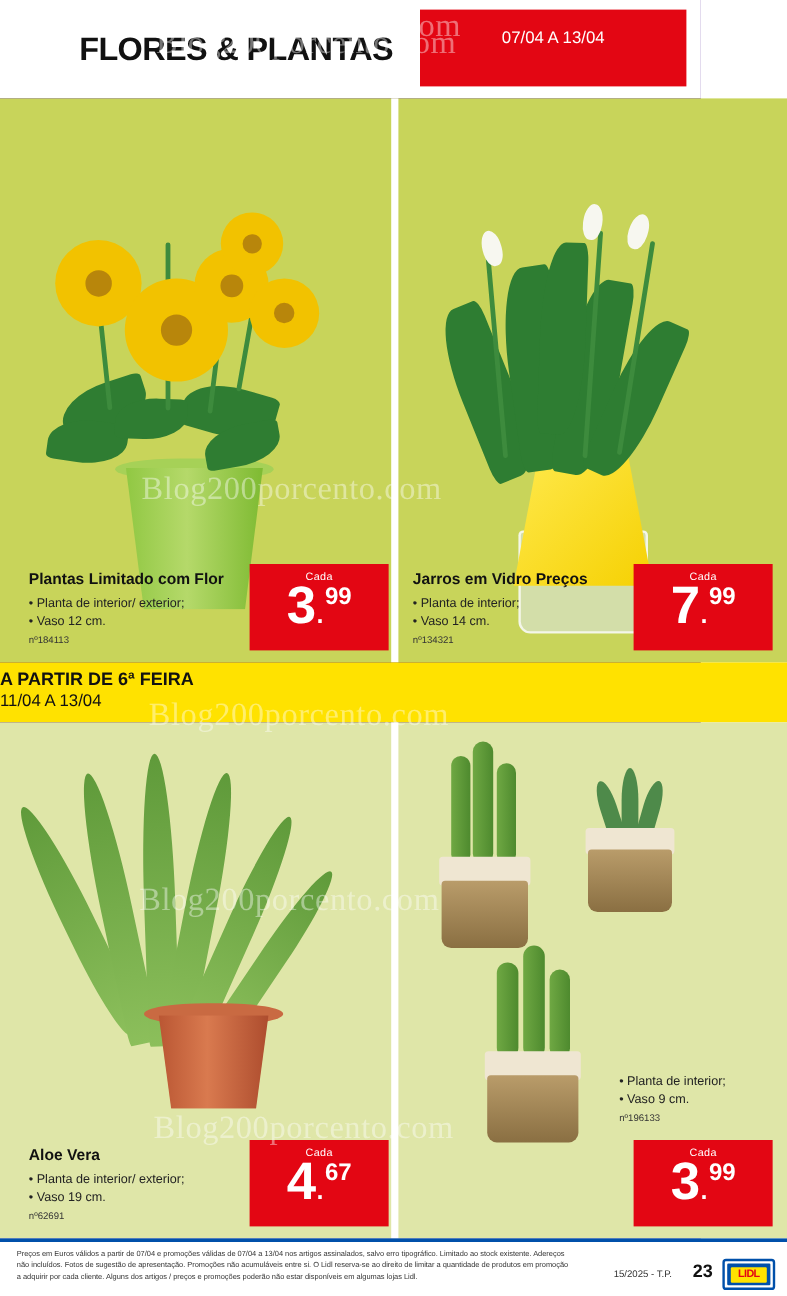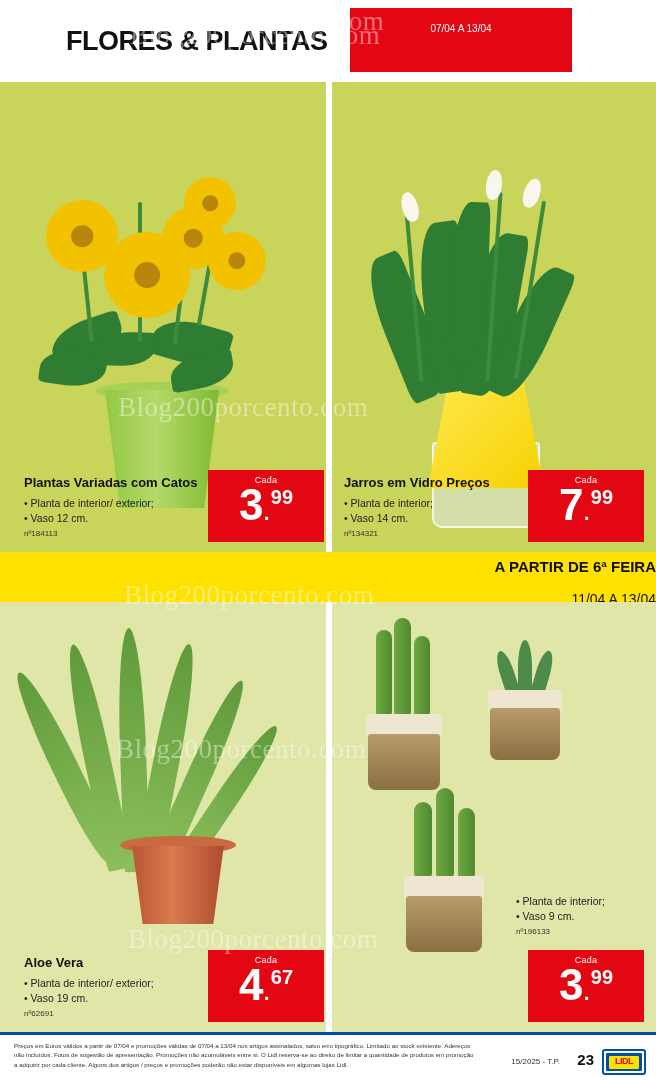--- a/index.html
+++ b/index.html
@@ -45,21 +45,21 @@
     color: #fff;
     text-align: center;
     padding-top: 11px;
   }
   .header-badge .line1 {
     font-size: 16px;
     font-weight: bold;
     letter-spacing: 0.2px;
   }
   .header-badge .line2 {
-    font-size: 10px;
+    font-size: 14px;
     margin-top: 4px;
   }
 
   
   .band {
     position: relative;
     width: 656px;
   }
   .band-top { height: 470px; background: #c8d45a; }
   .band-bottom { height: 430px; background: #dfe6a8; }
@@ -145,32 +145,32 @@
   .price-dot {
     font-size: 30px;
   }
 
   
   .mid-banner {
     position: relative;
     width: 656px;
     height: 50px;
     background: #ffe200;
-    text-align: right;
+    text-align: left;
     padding-top: 6px;
   }
   .mid-banner .l1 {
     font-size: 15px;
     font-weight: bold;
     color: #111;
   }
   .mid-banner .l2 {
     font-size: 14px;
     color: #111;
-    margin-top: 16px;
+    margin-top: 0;
   }
 
   
   .footer {
     position: relative;
     width: 656px;
     height: 48px;
     background: #fff;
     border-top: 3px solid #0050aa;
     padding: 6px 14px 0 14px;
@@ -385,21 +385,21 @@
       <div class="stem" style="left:168px; top:145px; height:118px; transform:rotate(7deg);"></div>
       <div class="stem" style="left:196px; top:115px; height:130px; transform:rotate(10deg);"></div>
 
       <div class="flower" style="left:34px; top:118px; width:72px; height:72px;"></div>
       <div class="flower" style="left:92px; top:150px; width:86px; height:86px;"></div>
       <div class="flower" style="left:150px; top:125px; width:62px; height:62px;"></div>
       <div class="flower" style="left:172px; top:95px; width:52px; height:52px;"></div>
       <div class="flower" style="left:196px; top:150px; width:58px; height:58px;"></div>
 
       <div class="prod-info">
-        <div class="prod-title">Plantas Variadas com Catos</div>
+        <div class="prod-title">Plantas Limitado com Flor</div>
         <ul class="prod-bullets">
           <li>Planta de interior/ exterior;</li>
           <li>Vaso 12 cm.</li>
         </ul>
         <div class="prod-ref">nº184113</div>
       </div>
 
       <div class="price-tag" style="right:0px; bottom:10px;">
         <div class="price-cada">Cada</div>
         <div>

